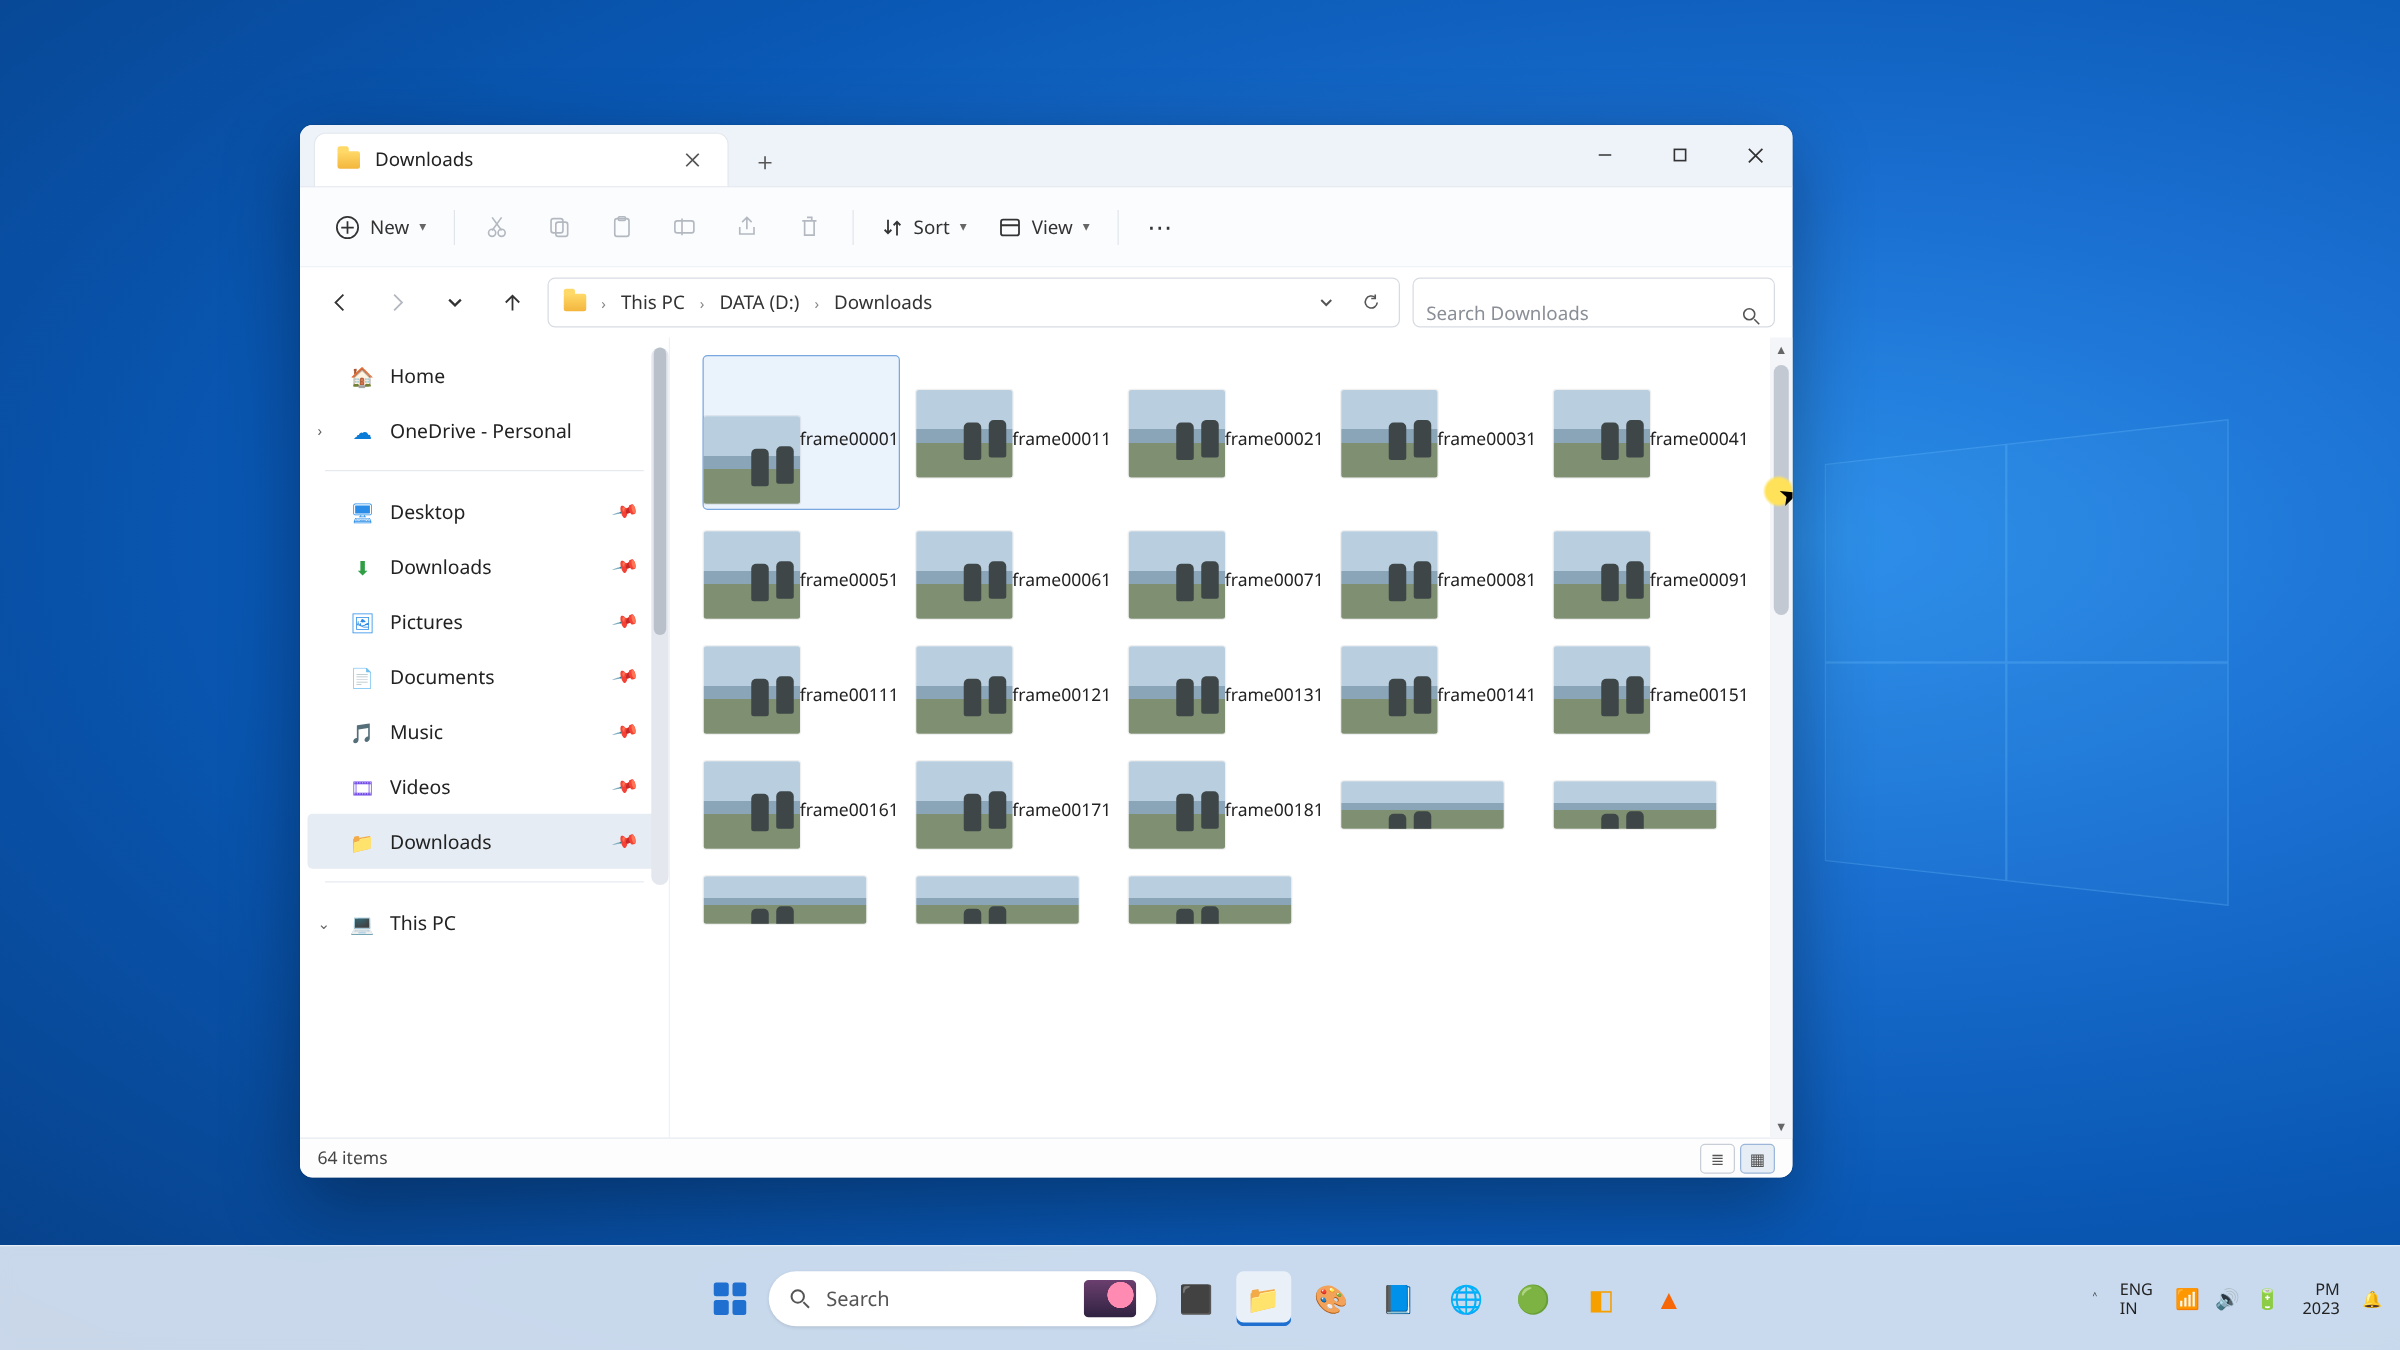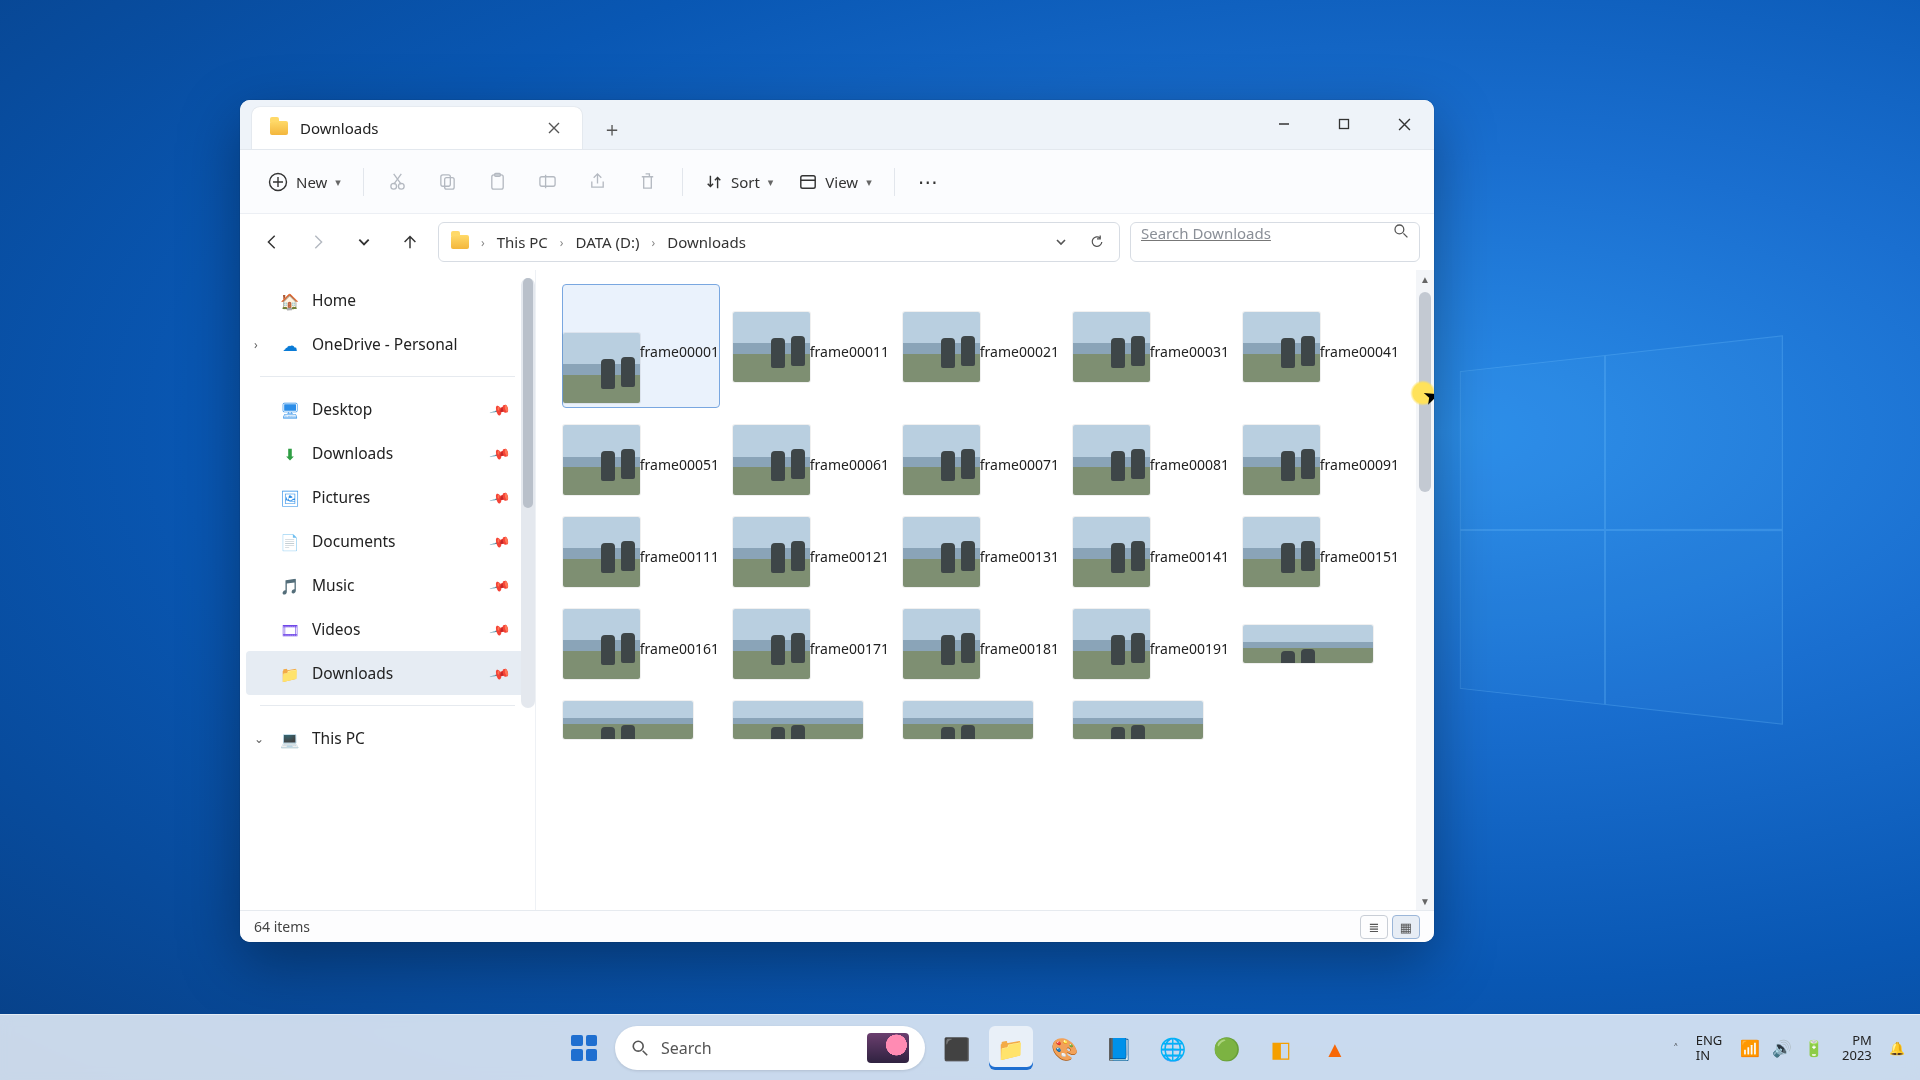--- a/index.html
+++ b/index.html
@@ -52,21 +52,21 @@
 
 .navrow { display:flex; align-items:center; gap:10px; height:56px; padding:0 14px; background:#fff; }
 .navbtn { width:36px; height:36px; display:grid; place-items:center; color:#555; border-radius:6px; cursor:pointer; }
 .addr { flex:1; height:40px; border:1px solid #d7dce3; border-radius:6px; display:flex; align-items:center; padding:0 6px; gap:4px; background:#fff; }
 .addr .folder-ico { width:18px; height:14px; background:linear-gradient(#ffd968,#f3b63d); border-radius:2px; margin:0 6px; position:relative; }
 .addr .folder-ico::before { content:""; position:absolute; top:-4px; left:0; width:9px; height:5px; background:#ffd968; border-radius:2px 2px 0 0; }
 .crumb { padding:4px 6px; border-radius:4px; color:#333; font-size:15px; cursor:pointer; }
 .csep { color:#888; font-size:12px; padding:0 2px; }
 .addr .spacer { flex:1; }
 .addr .drop, .addr .refresh { width:32px; height:32px; display:grid; place-items:center; color:#555; cursor:pointer; border-radius:4px; }
-.search { width:290px; height:40px; border:1px solid #d7dce3; border-radius:6px; display:flex; align-items:flex-start; padding:0 10px; gap:10px; color:#777; background:#fff;text-decoration:underline; }
+.search { width:290px; height:40px; border:1px solid #d7dce3; border-radius:6px; display:flex; align-items:flex-end; padding:0 10px; gap:10px; color:#777; background:#fff; }
 .search input { border:0; outline:0; flex:1; font-size:15px; color:#333; background:transparent; }
 .search input::placeholder { color:#8a8f97; }
 
 
 .body { flex:1; display:flex; min-height:0; background:#fff; }
 
 
 .sidebar { width:296px; border-right:1px solid #eef1f5; overflow-y:auto; position:relative; padding-top:8px; }
 .sbitem { display:flex; align-items:center; gap:12px; height:44px; padding:0 20px 0 34px; font-size:15.5px; color:#222; cursor:pointer; border-radius:4px; margin:0 6px; position:relative; }
 .sbitem.active { background:#e6ecf3; }
@@ -97,21 +97,21 @@
 .cursor-spot { position:absolute; right:-2px; top:110px; width:26px; height:26px; border-radius:50%; background:radial-gradient(circle,#ffe25a 0 55%, rgba(255,226,90,0) 70%); pointer-events:none; }
 .cursor-arrow { position:absolute; right:-6px; top:112px; font-size:20px; color:#000; transform:rotate(-20deg); pointer-events:none; }
 
 
 .status { height:32px; border-top:1px solid #e6eaef; display:flex; align-items:center; padding:0 14px; font-size:14px; color:#444; background:#fdfdfe; }
 .status .viewbtns { margin-left:auto; display:flex; gap:4px; }
 .status .viewbtns div { width:28px; height:24px; display:grid; place-items:center; border:1px solid #c9ced6; border-radius:4px; cursor:pointer; color:#555; font-size:13px; }
 .status .viewbtns .active { background:#e7edf5; border-color:#9bb6d8; }
 
 
-.taskbar { position:absolute; left:0; right:0; bottom:0; height:66px; background:rgba(235,242,250,.85); backdrop-filter:blur(6px); border-top:1px solid rgba(255,255,255,.5); display:flex; align-items:center; }
+.taskbar { position:absolute; left:0; right:0; bottom:0; height:84px; background:rgba(235,242,250,.85); backdrop-filter:blur(6px); border-top:1px solid rgba(255,255,255,.5); display:flex; align-items:center; }
 .tb-center { position:absolute; left:50%; transform:translateX(-50%); display:flex; align-items:center; gap:10px; }
 .tb-start { width:42px; height:42px; display:grid; grid-template-columns:1fr 1fr; grid-template-rows:1fr 1fr; gap:3px; padding:8px; cursor:pointer; border-radius:6px; }
 .tb-start div { background:#1f6fd0; border-radius:2px; }
 .tb-search { display:flex; align-items:center; gap:12px; width:310px; height:44px; background:#fff; border-radius:22px; padding:0 16px; box-shadow:0 1px 3px rgba(0,0,0,.12); cursor:text; }
 .tb-search .glass { color:#555; }
 .tb-search .label { color:#555; font-size:16px; flex:1; }
 .tb-search .art { width:42px; height:30px; background:radial-gradient(circle at 70% 40%, #ff8bb3 0 30%, transparent 31%), linear-gradient(#6b3f6f,#2f2240); border-radius:4px; }
 .tb-icon { width:44px; height:44px; border-radius:6px; display:grid; place-items:center; cursor:pointer; font-size:22px; }
 .tb-icon.active { background:rgba(255,255,255,.6); box-shadow:inset 0 -3px 0 #1f6fd0; }
 .tb-right { position:absolute; right:14px; display:flex; align-items:center; gap:18px; color:#222; font-size:13px; }
@@ -414,24 +414,20 @@
                 <div class="name">frame00161</div>
               </div>
               <div class="cell">
                 <div class="thumb"></div>
                 <div class="name">frame00171</div>
               </div>
               <div class="cell">
                 <div class="thumb"></div>
                 <div class="name">frame00181</div>
               </div>
-              <div class="cell">
-                <div class="thumb"></div>
-                <div class="name">frame00191</div>
-              </div>
               <div class="cell partial">
                 <div class="thumb"></div>
               </div>
               <div class="cell partial">
                 <div class="thumb"></div>
               </div>
               <div class="cell partial">
                 <div class="thumb"></div>
               </div>
               <div class="cell partial">

